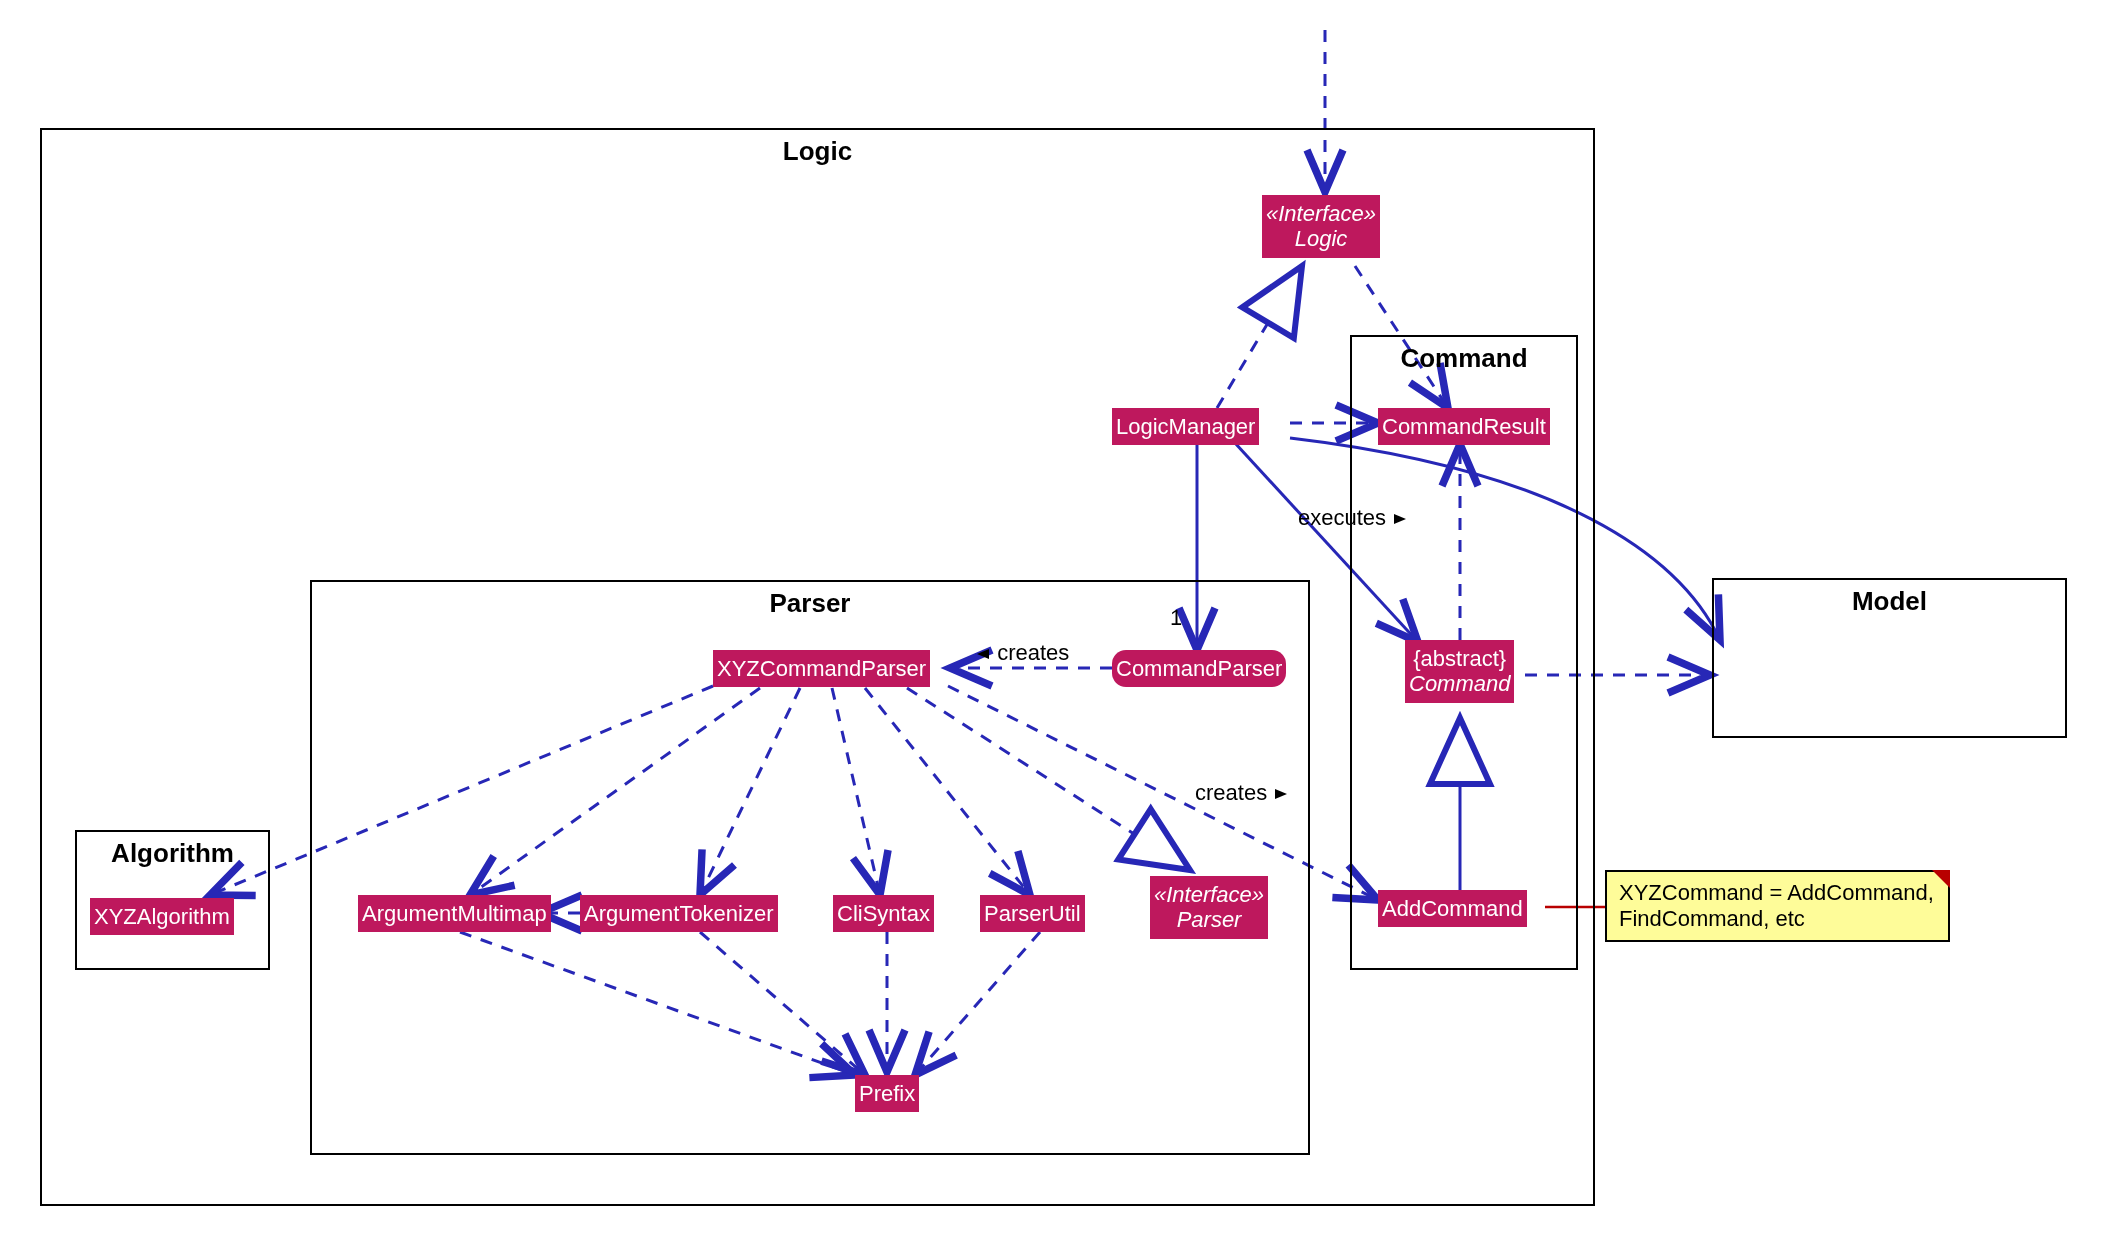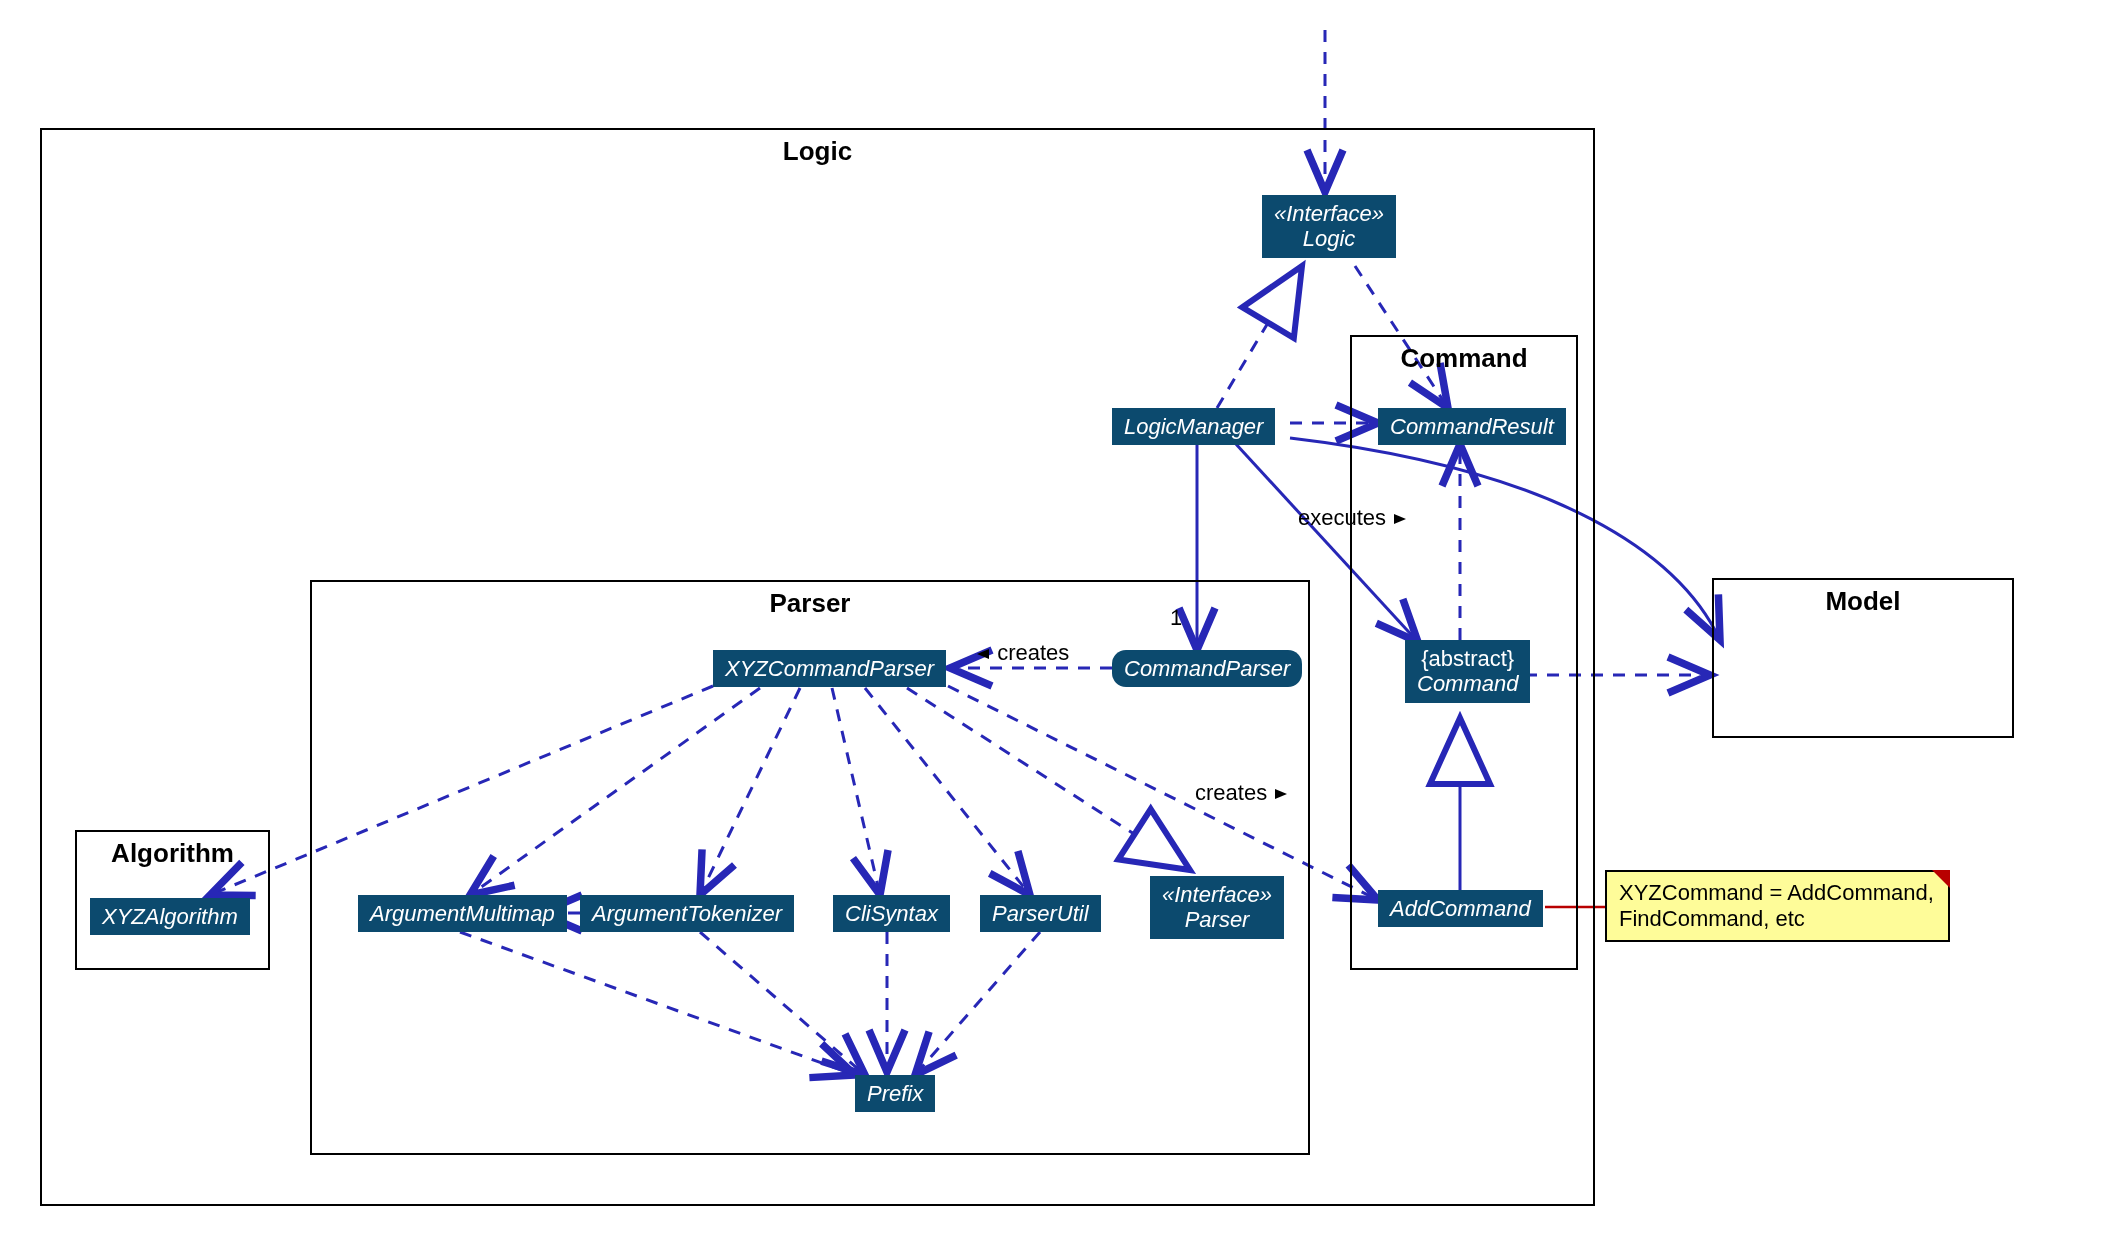--- a/index.html
+++ b/index.html
@@ -24,31 +24,31 @@
   .pkg-title {
     position: absolute;
     top: 6px;
     font-weight: 700;
     font-size: 26px;
     color: #000;
   }
   
   .node {
     position: absolute;
-    background: #0c4a6e;
+    background: #be185d;
     color: #ffffff;
-    padding: 6px 12px;
+    padding: 6px 4px;
     font-size: 22px;
     text-align: center;
     line-height: 1.15;
     box-sizing: border-box;
     white-space: nowrap;
   }
   .node .stereo { font-style: italic; display:block; }
-  .node .cname  { display:block;font-style:italic; }
+  .node .cname  { display:block; }
   .node .ital   { font-style: italic; }
   
   .note {
     position: absolute;
     background: #fefc99;
     border: 2px solid #000000;
     color: #000;
     font-size: 22px;
     padding: 8px 12px;
     box-sizing: border-box;
@@ -157,21 +157,21 @@
   </div>
 
   <div class="pkg" style="left:1350px; top:335px; width:228px; height:635px;">
     <div class="pkg-title" style="left:50%; transform:translateX(-50%);">Command</div>
   </div>
 
   <div class="pkg" style="left:75px; top:830px; width:195px; height:140px;">
     <div class="pkg-title" style="left:50%; transform:translateX(-50%);">Algorithm</div>
   </div>
 
-  <div class="pkg" style="left:1712px; top:578px; width:302px; height:160px;">
+  <div class="pkg" style="left:1712px; top:578px; width:355px; height:160px;">
     <div class="pkg-title" style="left:50%; transform:translateX(-50%);">Model</div>
   </div>
 
   <div class="node" style="left:1262px; top:195px;">
     <span class="stereo">«Interface»</span>
     <span class="cname ital">Logic</span>
   </div>
 
   <div class="node" style="left:1112px; top:408px;">
     <span class="cname">LogicManager</span>

